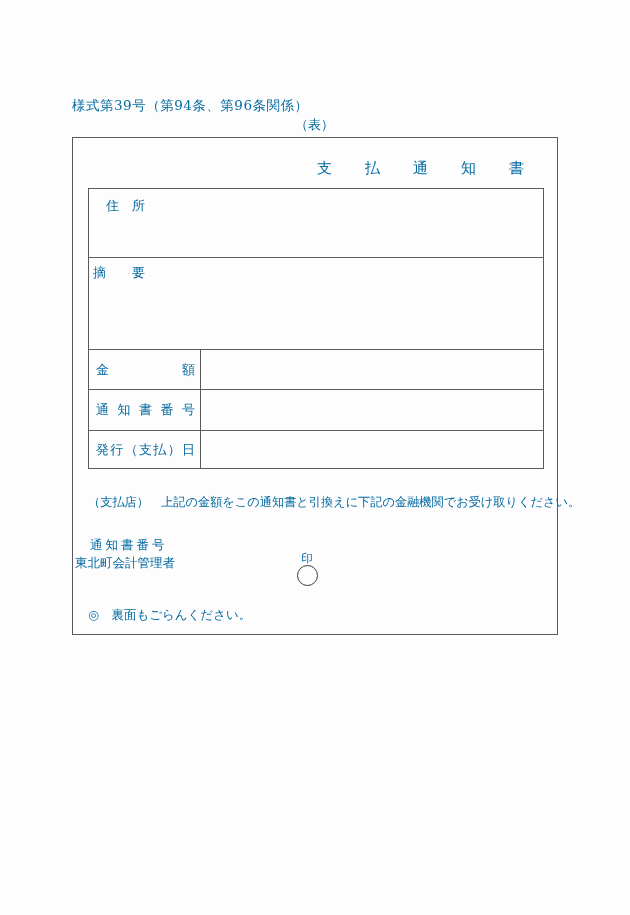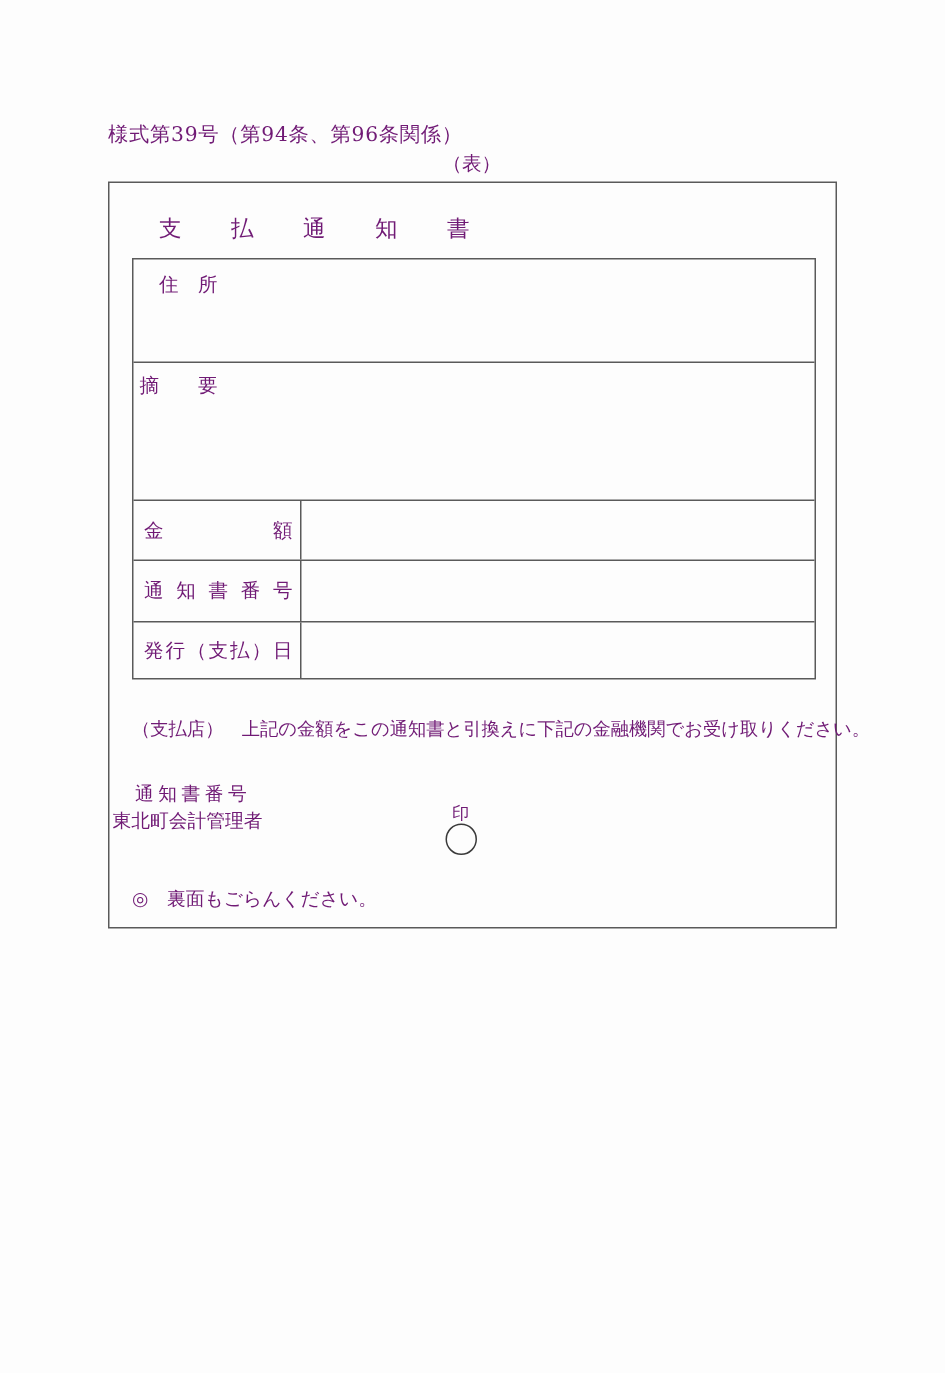--- a/index.html
+++ b/index.html
@@ -6,22 +6,23 @@
     margin: 0;
     padding: 0;
     background: #fdfdfd;
   }
   .page {
     position: relative;
     width: 630px;
     height: 777px;
     background: #fdfdfd;
     font-family: "DejaVu Serif", "Liberation Serif", serif;
-    color: #701a75;
+    color: #0369a1;
     overflow: hidden;
+    margin-top: 16px;
   }
   .form-no {
     position: absolute;
     left: 72px;
     top: 81px;
     font-size: 13.5px;
     letter-spacing: 0.5px;
     white-space: nowrap;
   }
   .side-label {
@@ -39,21 +40,21 @@
     width: 484px;
     height: 496px;
     border: 1px solid #5a5a5a;
     background: #fdfdfd;
   }
   .form-title {
     position: absolute;
     top: 21px;
     left: 0;
     right: 0;
-    text-align: left;
+    text-align: right;
     font-size: 15px;
     letter-spacing: 33px;
     padding-left: 33px;
     white-space: nowrap;
   }
   .ltable {
     position: absolute;
     left: 15px;
     top: 50px;
     width: 456px;

